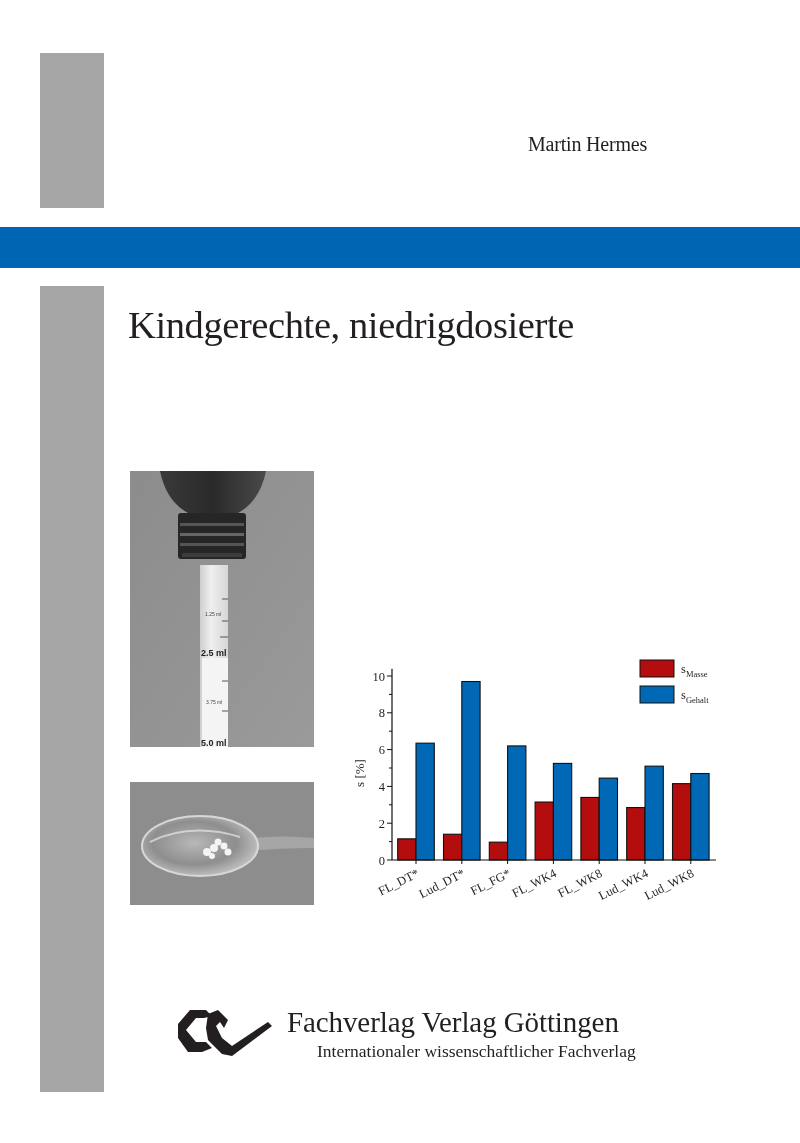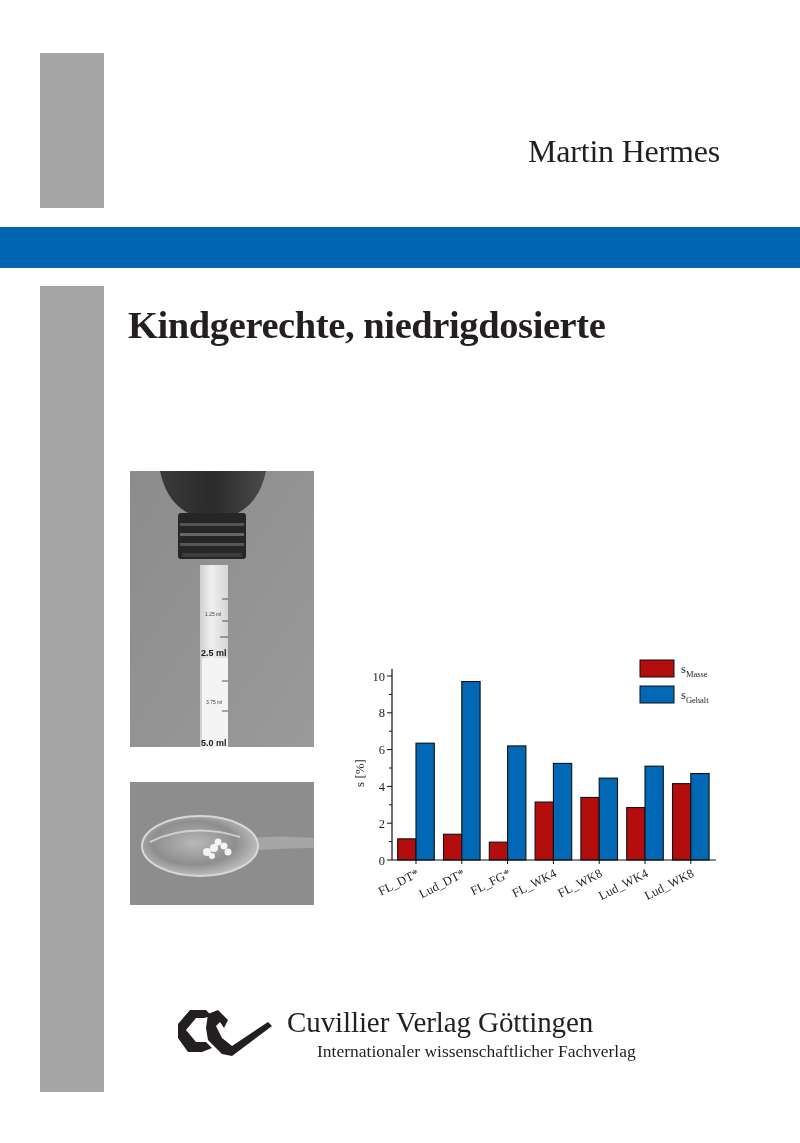--- a/index.html
+++ b/index.html
@@ -1,22 +1,22 @@
 <!DOCTYPE html>
 <html><head>
 <meta charset="utf-8">
 <style>
   html, body { margin:0; padding:0; background:#ffffff; }
   body { width:800px; height:1143px; position:relative; overflow:hidden;
          font-family:"Liberation Serif","DejaVu Serif",serif; color:#231f20; }
   .abs { position:absolute; }
   .gray-bar { background:#a6a6a6; }
   .blue-band { background:#0066b3; }
-  .author { font-size:32px; letter-spacing:-0.2px; white-space:nowrap; }
-  .title { font-weight:bold; font-size:38.5px; line-height:43px; letter-spacing:-0.4px; white-space:nowrap; }
+  .author { font-size:20px; letter-spacing:-0.2px; white-space:nowrap; }
+  .title { font-weight:normal; font-size:38.5px; line-height:43px; letter-spacing:-0.4px; white-space:nowrap; }
   .photo { overflow:hidden; }
   .chart-svg text { font-family:"Liberation Serif","DejaVu Serif",serif; fill:#231f20; }
   .pub-name { font-size:29px; white-space:nowrap; letter-spacing:-0.1px; }
   .pub-sub { font-size:17.5px; white-space:nowrap; }
 </style>
 </head>
 <body>
 
 <div class="abs gray-bar" style="left:40px; top:53px; width:64px; height:155px;"></div>
 <div class="abs gray-bar" style="left:40px; top:286px; width:64px; height:806px;"></div>
@@ -159,14 +159,14 @@
 <div class="abs" style="left:176px; top:1004px; width:100px; height:56px;">
   <svg width="100" height="56" viewBox="0 0 100 56">
     <g fill="#231f20">
 
       <path d="M14 6 L30 6 L36 12 L28 14 L20 14 L10 26 L20 38 L30 38 L36 44 L26 48 L12 48 L2 34 L2 20 Z"></path>
 
       <path d="M32 10 L42 6 L52 16 L48 24 L44 18 L40 22 L46 34 L56 42 L92 18 L96 22 L56 52 L46 50 L32 36 L30 24 Z"></path>
     </g>
   </svg>
 </div>
-<div class="abs pub-name" style="left:287px; top:1006px;">Cuvillier Verlag Göttingen</div>
+<div class="abs pub-name" style="left:287px; top:1006px;">Fachverlag Verlag Göttingen</div>
 <div class="abs pub-sub" style="left:288px; top:1041px;margin-left:29px;">Internationaler wissenschaftlicher Fachverlag</div>
 
 </body></html>

